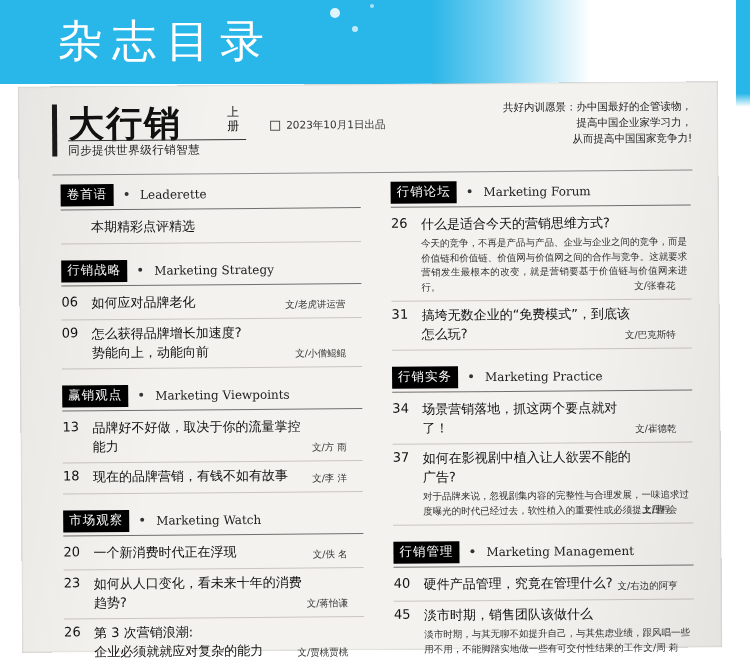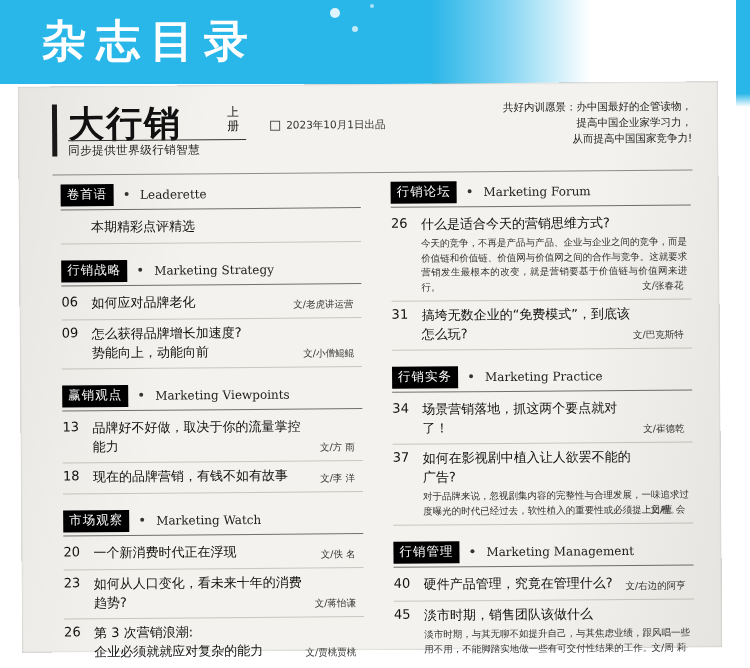--- a/index.html
+++ b/index.html
@@ -18,25 +18,25 @@
   }
   .banner .blue-block{
     position:absolute;left:0;top:0;width:430px;height:84px;
     background:#29b6e8;
   }
   .banner .blue-fade{
     position:absolute;left:430px;top:0;width:160px;height:84px;
     background:linear-gradient(90deg,#29b6e8 0%, #7fd3f2 45%, #ffffff 100%);
   }
   .banner .title{
-    position:absolute;left:42px;top:12px;
+    position:absolute;left:58px;top:12px;
     color:#ffffff;
     font-size:44px;
     letter-spacing:10px;
-    font-weight:bold;
+    font-weight:normal;
     font-family:"DejaVu Sans", sans-serif;
   }
   .banner .dot{
     position:absolute;border-radius:50%;
   }
   .d1{left:330px;top:8px;width:10px;height:10px;background:#ffffff;opacity:.85;}
   .d2{left:352px;top:26px;width:6px;height:6px;background:#ffffff;opacity:.7;}
   .d3{left:370px;top:4px;width:4px;height:4px;background:#ffffff;opacity:.6;}
 
   
@@ -142,21 +142,21 @@
     font-size:13px;color:#111;
     font-family:"DejaVu Sans", sans-serif;
   }
   .entry .ttl{
     margin-left:30px;margin-right:58px;
     font-size:13px;line-height:19px;color:#111;
     font-family:"DejaVu Sans", sans-serif;
   }
   .entry .ttl.plain{margin-right:4px;}
   .entry .au{
-    position:absolute;right:8px;bottom:4px;
+    position:absolute;right:16px;bottom:4px;
     font-size:9.5px;color:#333;
     font-family:"DejaVu Sans", sans-serif;
   }
   .entry .desc{
     margin-left:30px;margin-right:4px;margin-top:3px;
     font-size:9.5px;line-height:14.5px;color:#333;text-align:justify;
     font-family:"DejaVu Sans", sans-serif;
   }
   .entry .sub2{
     margin-left:30px;font-size:13px;line-height:19px;color:#111;

